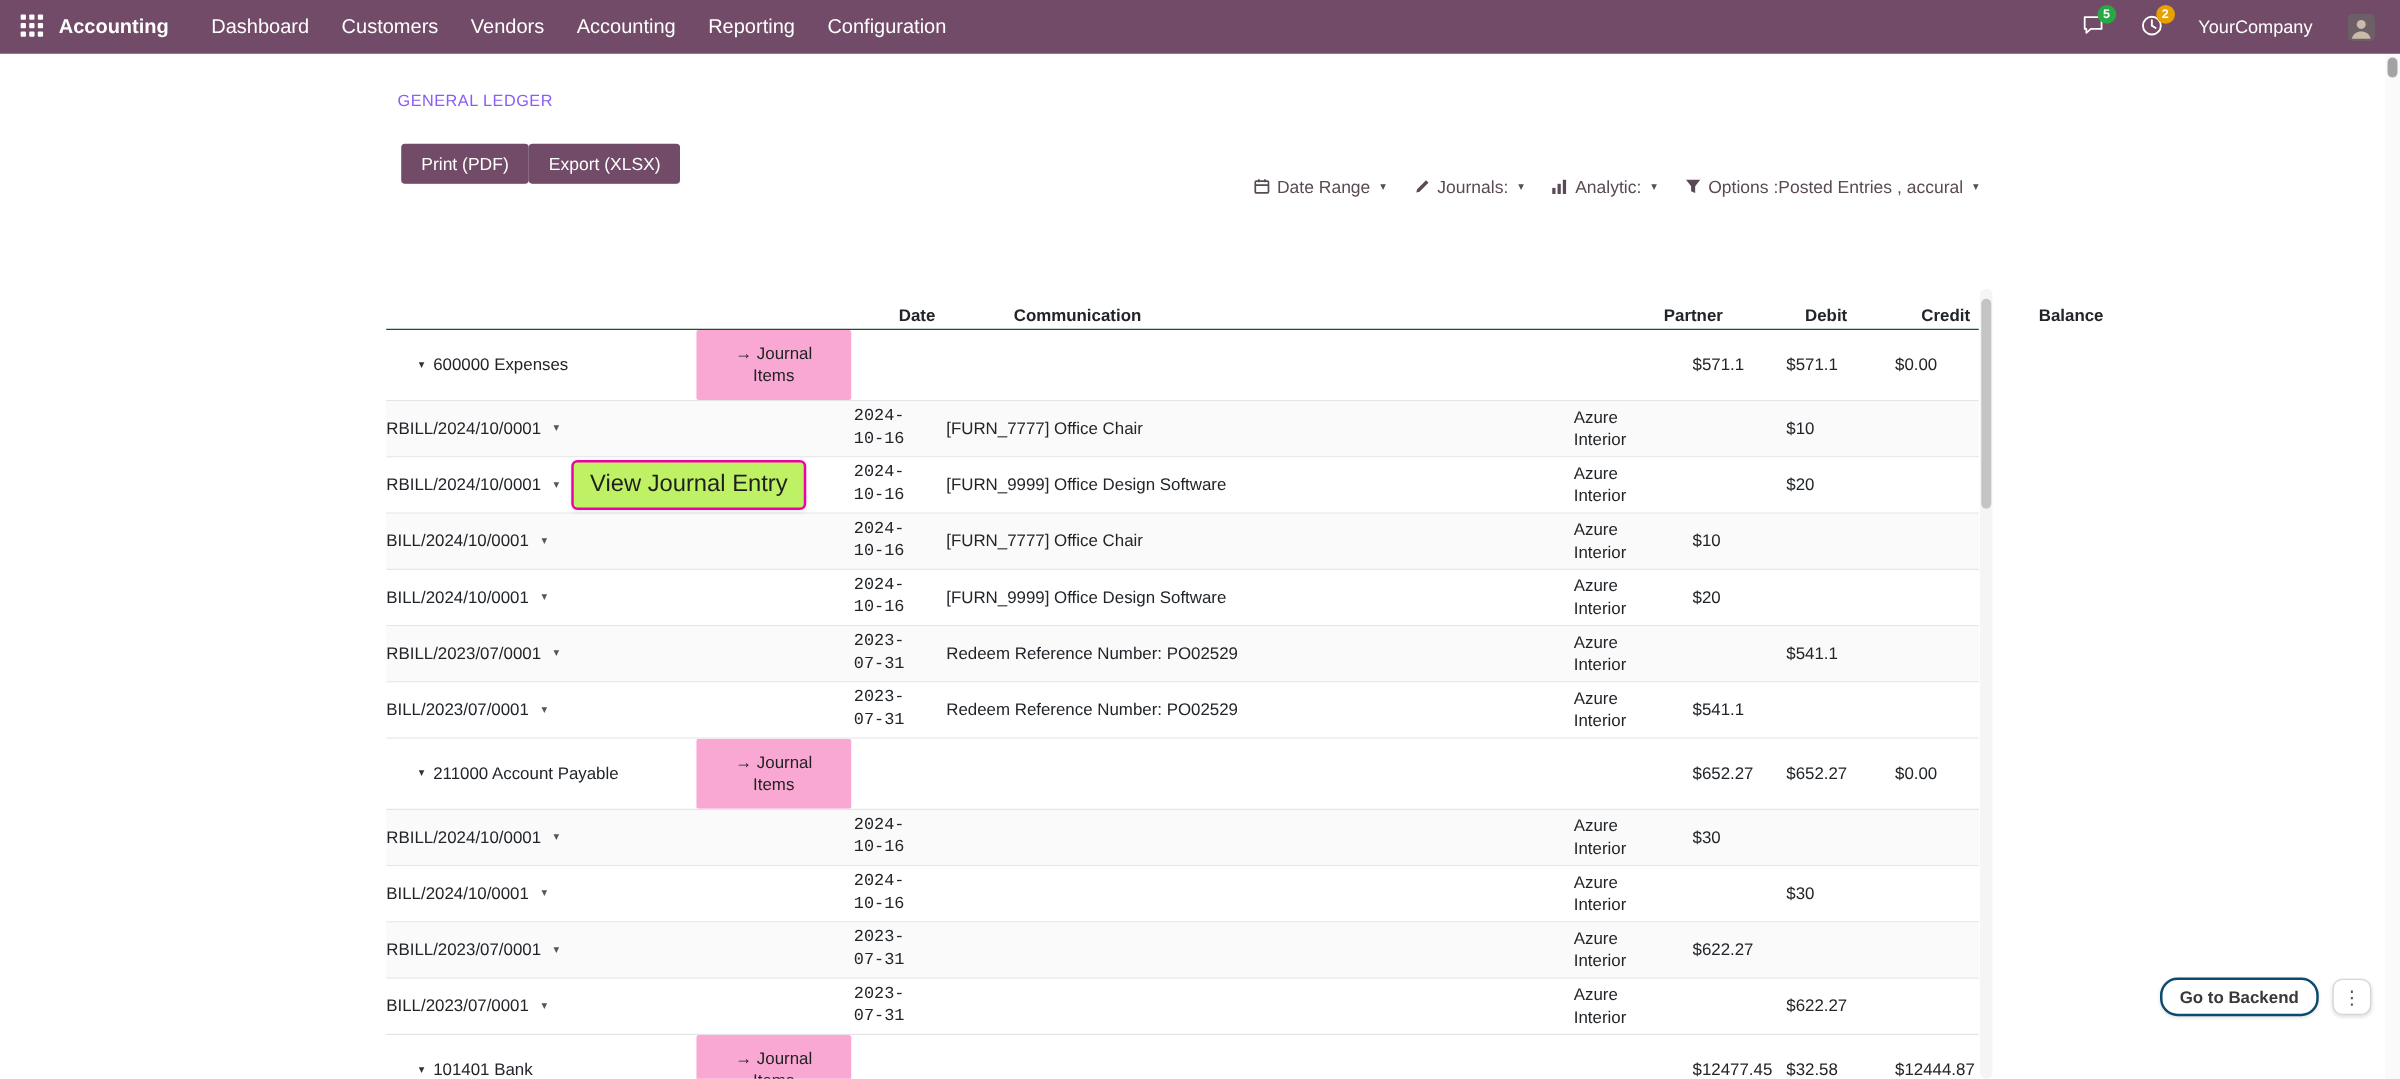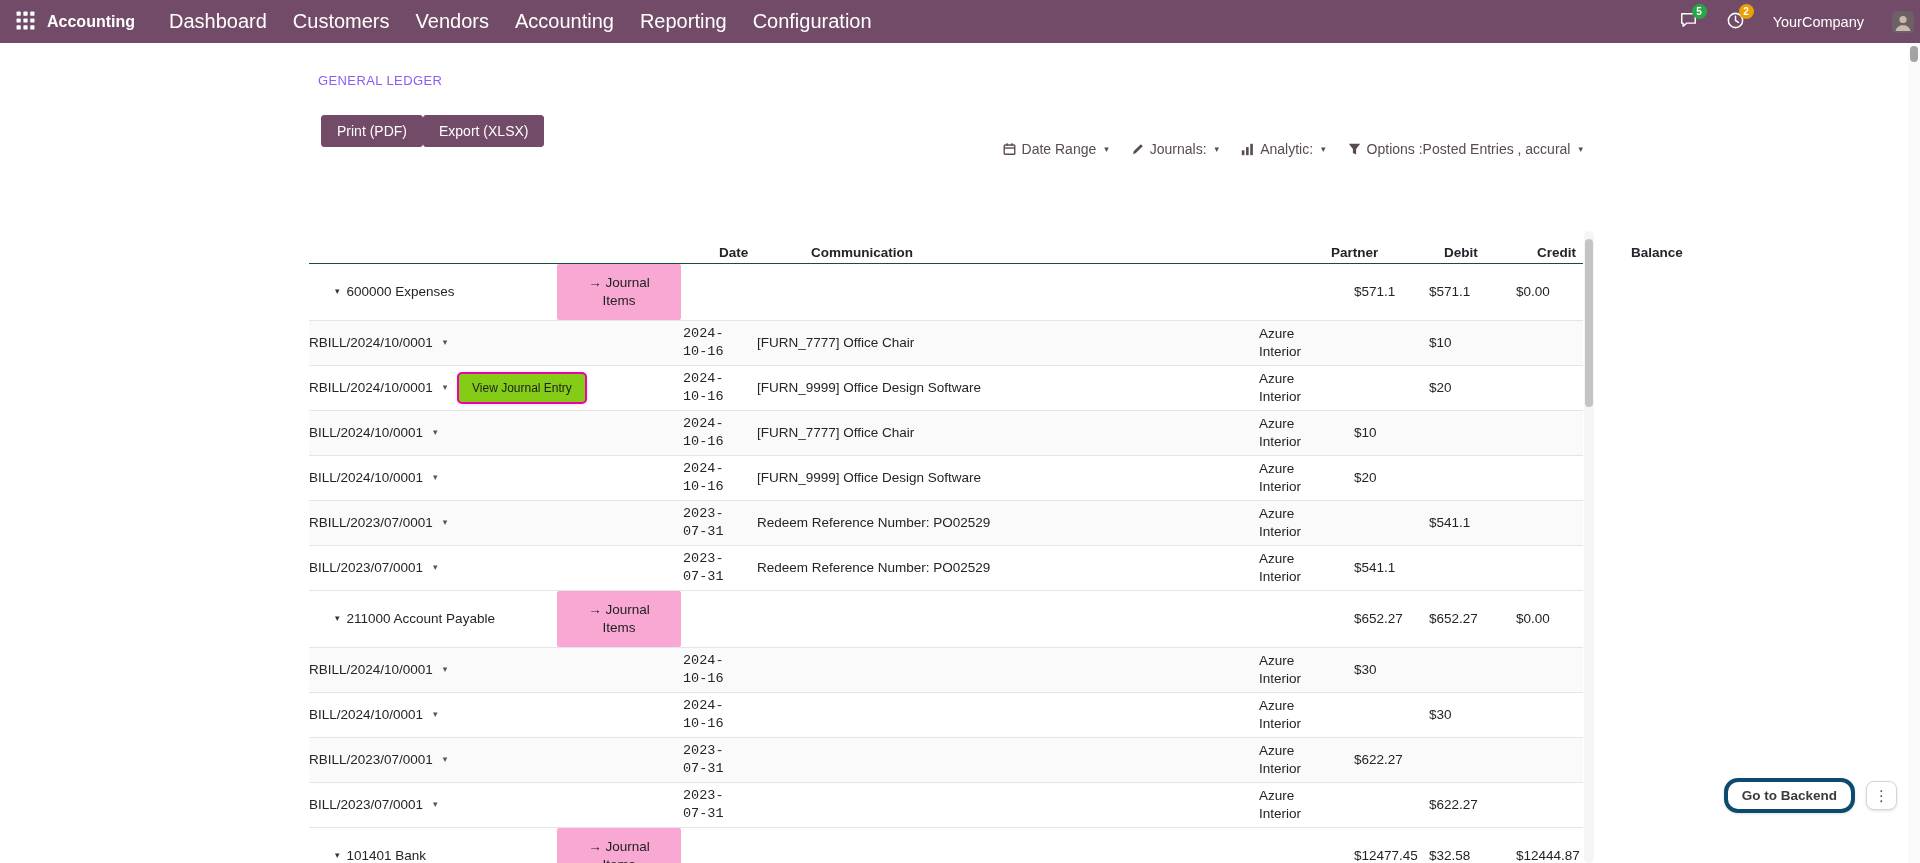--- a/index.html
+++ b/index.html
@@ -8,28 +8,28 @@
     font-family: "Liberation Sans", "DejaVu Sans", sans-serif;
     background: #ffffff;
     color: #212529;
   }
 
   
   .navbar {
     height: 43px;
     background: var(--brand, #714B67);
     display: flex; align-items: center; justify-content: space-between;
-    padding-right: 6px;
+    padding-right: 20px;
     color: #fff;
   }
   .nav-left { display: flex; align-items: center; height: 100%; }
   .apps-btn { background: transparent; border: none; padding: 0 12px 0 16px; height: 100%;
     display: flex; align-items: center; cursor: pointer; }
   .app-name { font-weight: 700; font-size: 16px; color: #fff; margin-right: 34px; cursor: pointer; }
-  .nav-menu { display: flex; gap: 26px; font-size: 20px; align-items: center; }
+  .nav-menu { display: flex; gap: 26px; font-size: 16px; align-items: center; }
   .menu-item { color: #fff; cursor: pointer; white-space: nowrap; }
   .nav-right { display: flex; align-items: center; gap: 28px; }
   .icon-btn { position: relative; background: none; border: none; padding: 0; cursor: pointer; display: flex; }
   .badge {
     position: absolute; top: -7px; right: -9px;
     min-width: 15px; height: 15px; border-radius: 8px;
     color: #fff; font-size: 10px; font-weight: 700;
     display: flex; align-items: center; justify-content: center; padding: 0 3px;
   }
   .badge.green  { background: var(--badge-green, #28a745); }
@@ -79,33 +79,33 @@
     display: flex; align-items: center; justify-content: center;
     cursor: pointer; line-height: 1.35;
   }
   .jitems-inner { max-width: 88px; text-align: center; }
   .date-cell { max-width: 72px; overflow-wrap: break-word; font-family: Liberation Mono, monospace; }
   .partner-inner { display: inline-block; max-width: 78px; }
   .bold { font-weight: 400; margin-left: 11px; }
 
   .vje-popup {
     position: absolute; left: 148px; top: 50%; transform: translateY(-50%);
-    background: #84cc16;
+    background: #bef264;
     border: 2px solid var(--highlight, #ee00a8);
     border-radius: 5px;
     padding: 7px 13px;
-    font-size: 12px; color: #1f1f1f; white-space: nowrap;
+    font-size: 19px; color: #1f1f1f; white-space: nowrap;
     box-shadow: 0 1px 4px rgba(0,0,0,.08);
     z-index: 5; cursor: pointer;
   }
 
   
   .backend-float { position: fixed; right: 23px; bottom: 50px; display: flex; gap: 11px; align-items: center; z-index: 10; }
   .backend-btn {
-    background: #fff; border: 4px solid #0c4a6e; border-radius: 14px;
+    background: #fff; border: 2px solid #0c4a6e; border-radius: 14px;
     padding: 6px 14px; font-size: 13.5px; font-weight: 700; color: #3a3a3a;
     box-shadow: 0 1px 3px rgba(0,0,0,.13); cursor: pointer; font-family: inherit; white-space: nowrap;
   }
   .more-btn {
     background: #fff; border: 1px solid #d5d5d5; border-radius: 8px;
     width: 31px; height: 29px; font-size: 15px; color: #555;
     box-shadow: 0 1px 3px rgba(0,0,0,.13); cursor: pointer;
     display: flex; align-items: center; justify-content: center; font-family: inherit;
   }
 

